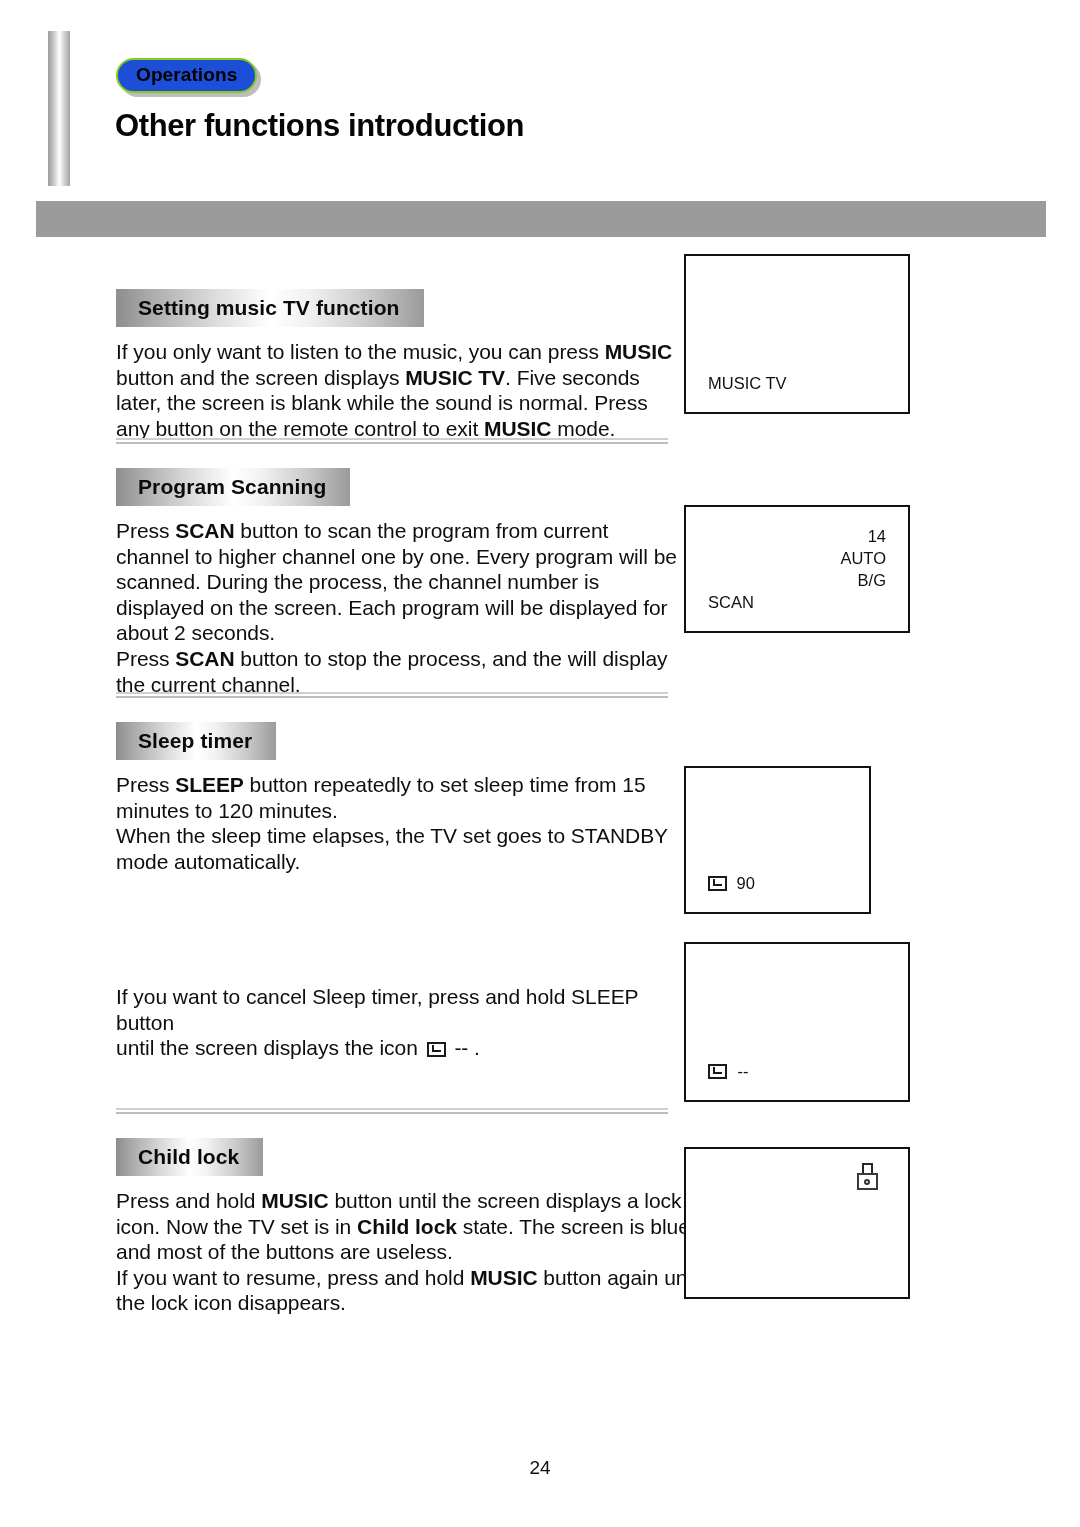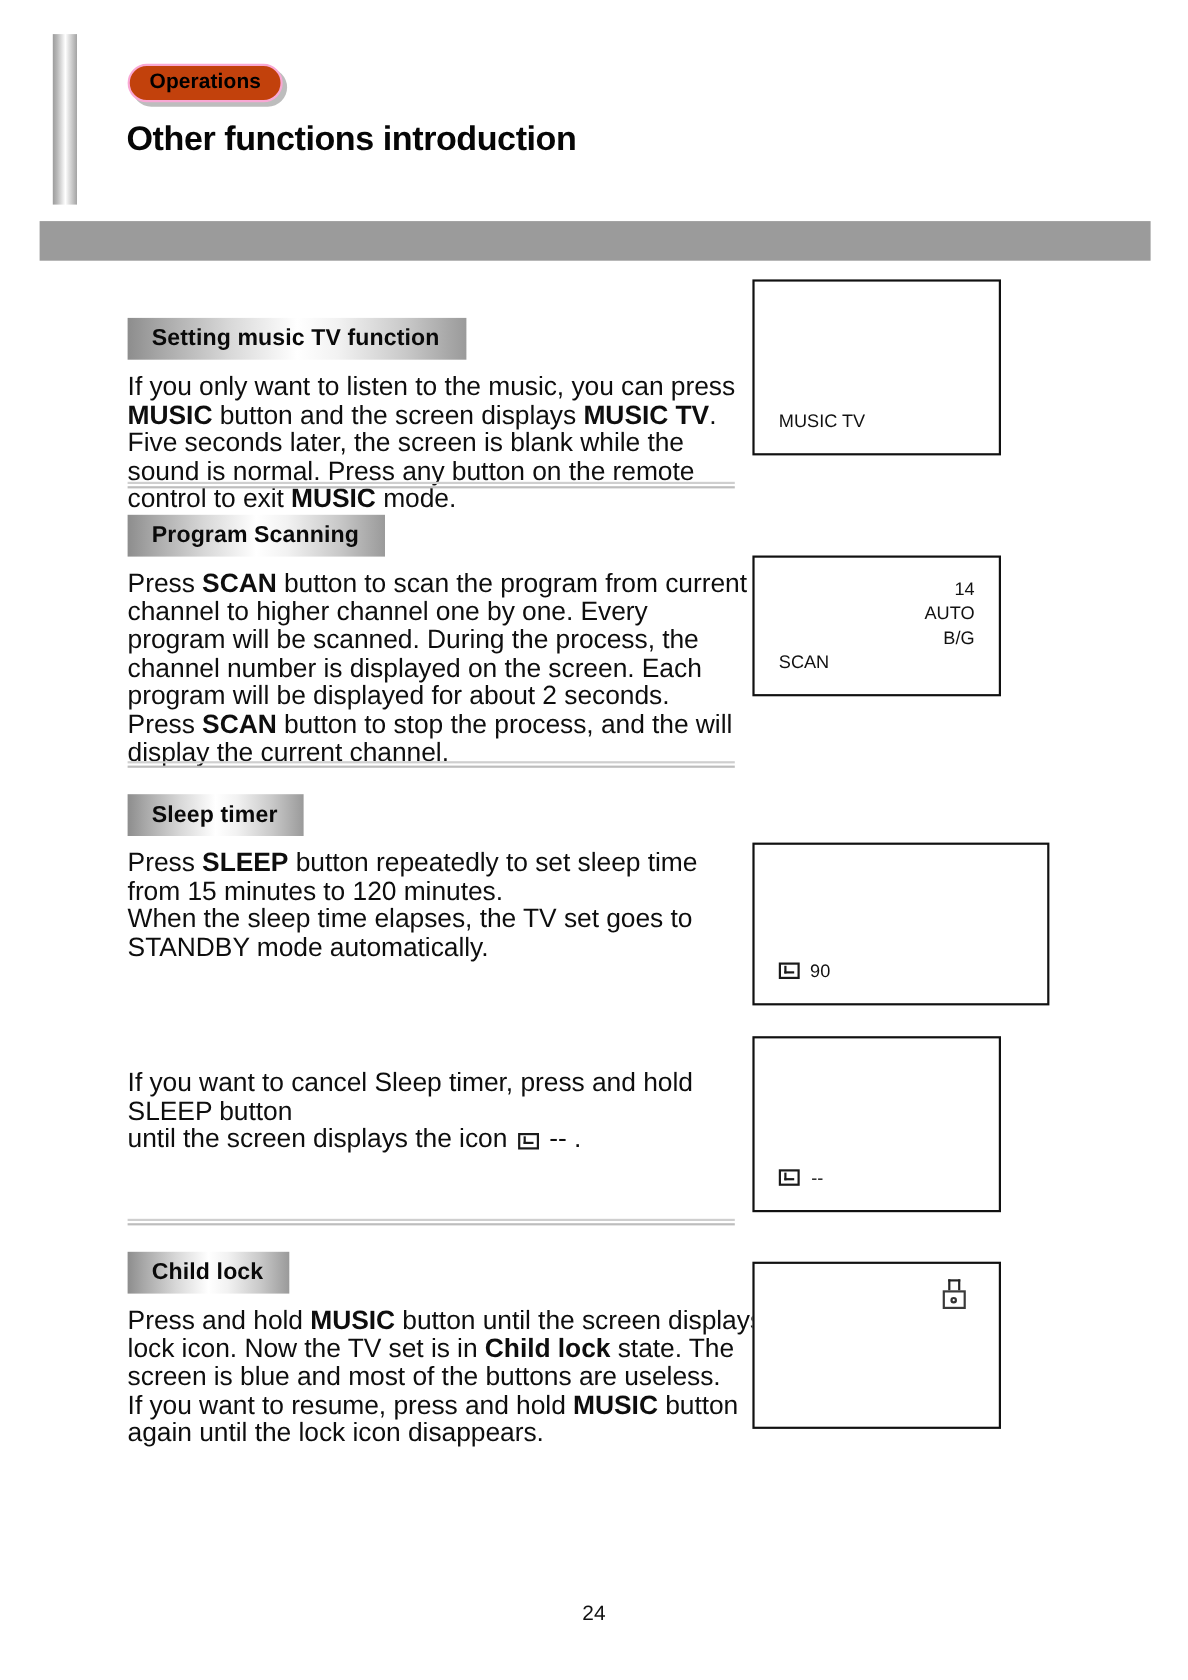--- a/index.html
+++ b/index.html
@@ -40,23 +40,23 @@
 
   
   .ops-badge-wrap {
     position: absolute;
     left: 116px; top: 58px;
   }
   .ops-badge {
     position: relative;
     display: inline-block;
     padding: 5px 18px 6px 18px;
-    border: 2px solid #f9a8d4;
+    border: 2px solid #84cc16;
     border-radius: 18px;
-    background: #c2410c;
+    background: #1d4ed8;
     font-size: 19px;
     font-weight: bold;
     color: #000;
     line-height: 1.05;
     letter-spacing: .1px;
     z-index: 2;
   }
   .ops-badge-shadow {
     position: absolute;
     left: 4px; top: 4px;
@@ -102,21 +102,21 @@
     font-weight: bold;
     color: #0a0a0a;
     background: linear-gradient(to right,
       #8d8d8d 0%, #a8a8a8 10%, #d8d8d8 30%,
       #ffffff 50%, #f2f2f2 62%, #c9c9c9 82%, #9a9a9a 100%);
     letter-spacing: .1px;
     line-height: 1.1;
   }
 
   .para {
-    font-size: 24px;
+    font-size: 21px;
     color: #0e0e0e;
     line-height: 25.6px;
     margin-top: 12px;
     letter-spacing: -0.05px;
   }
   .para b { font-weight: bold; }
   .para.wide { width: 600px; }
 
   
   .tvbox {
@@ -245,29 +245,29 @@
     <i></i>
       <i class="b"></i>
   </div>
 
   <div class="sec" style="top:722px;">
     <div class="chip">Sleep timer</div>
     <div class="para" id="p2a"><span>Press </span><b>SLEEP</b><span> button repeatedly to set sleep time from 15 minutes to 120 minutes.</span></div>
     <div class="para" style="margin-top:0;" id="p2b"><span>When the sleep time elapses, the TV set goes to STANDBY mode automatically.</span></div>
   </div>
 
-  <div class="tvbox" style="left:684px; top:766px; width:270px; height:148px;">
+  <div class="tvbox" style="left:684px; top:766px; width:187px; height:148px;">
     <div class="tv-bl">
       <span class="timer-icon"></span>
       <span class="tvtext" style="margin-left:5px;">90</span>
     </div>
   </div>
 
   <div class="sec" style="top:972px;">
-    <div class="para" style="margin-top:0;">If you want to cancel Sleep timer, press and hold SLEEP button</div>
+    <div class="para" style="margin-top:12px;">If you want to cancel Sleep timer, press and hold SLEEP button</div>
     <div class="para" style="margin-top:0;">
       <span>until the screen displays the icon</span>
       <span class="timer-icon icon-inline"></span>
       <span>-- .</span>
     </div>
   </div>
 
   <div class="tvbox" style="left:684px; top:942px; width:226px; height:160px;">
     <div class="tv-bl">
       <span class="timer-icon"></span>

